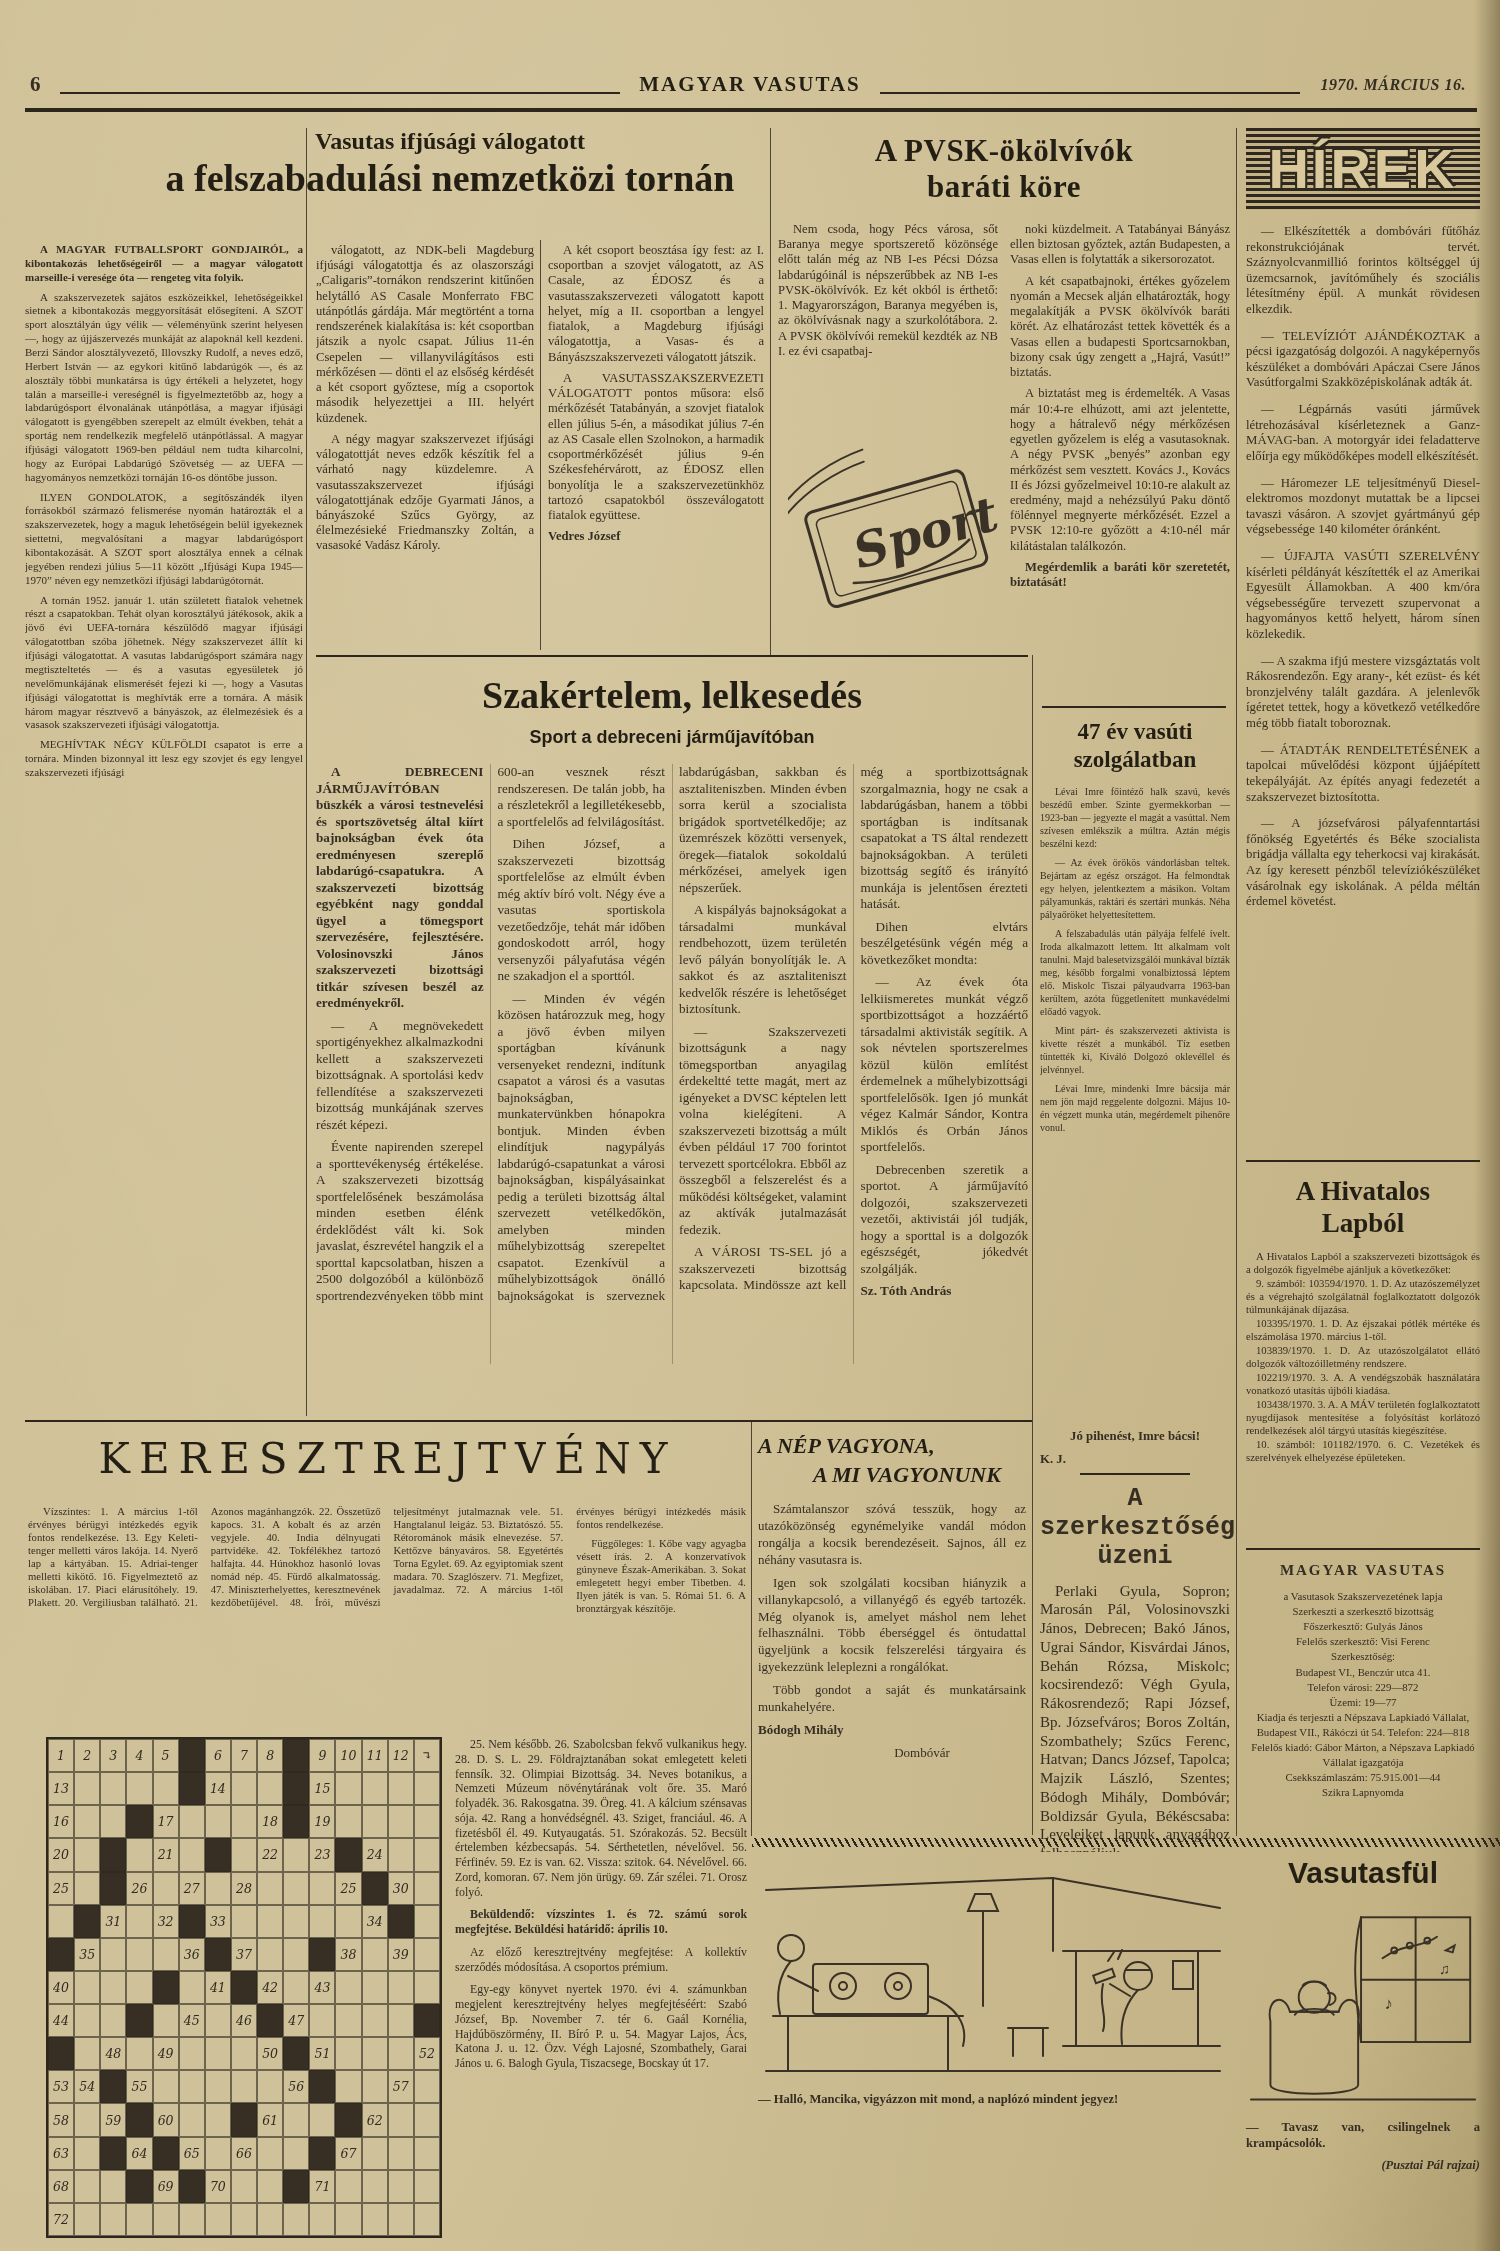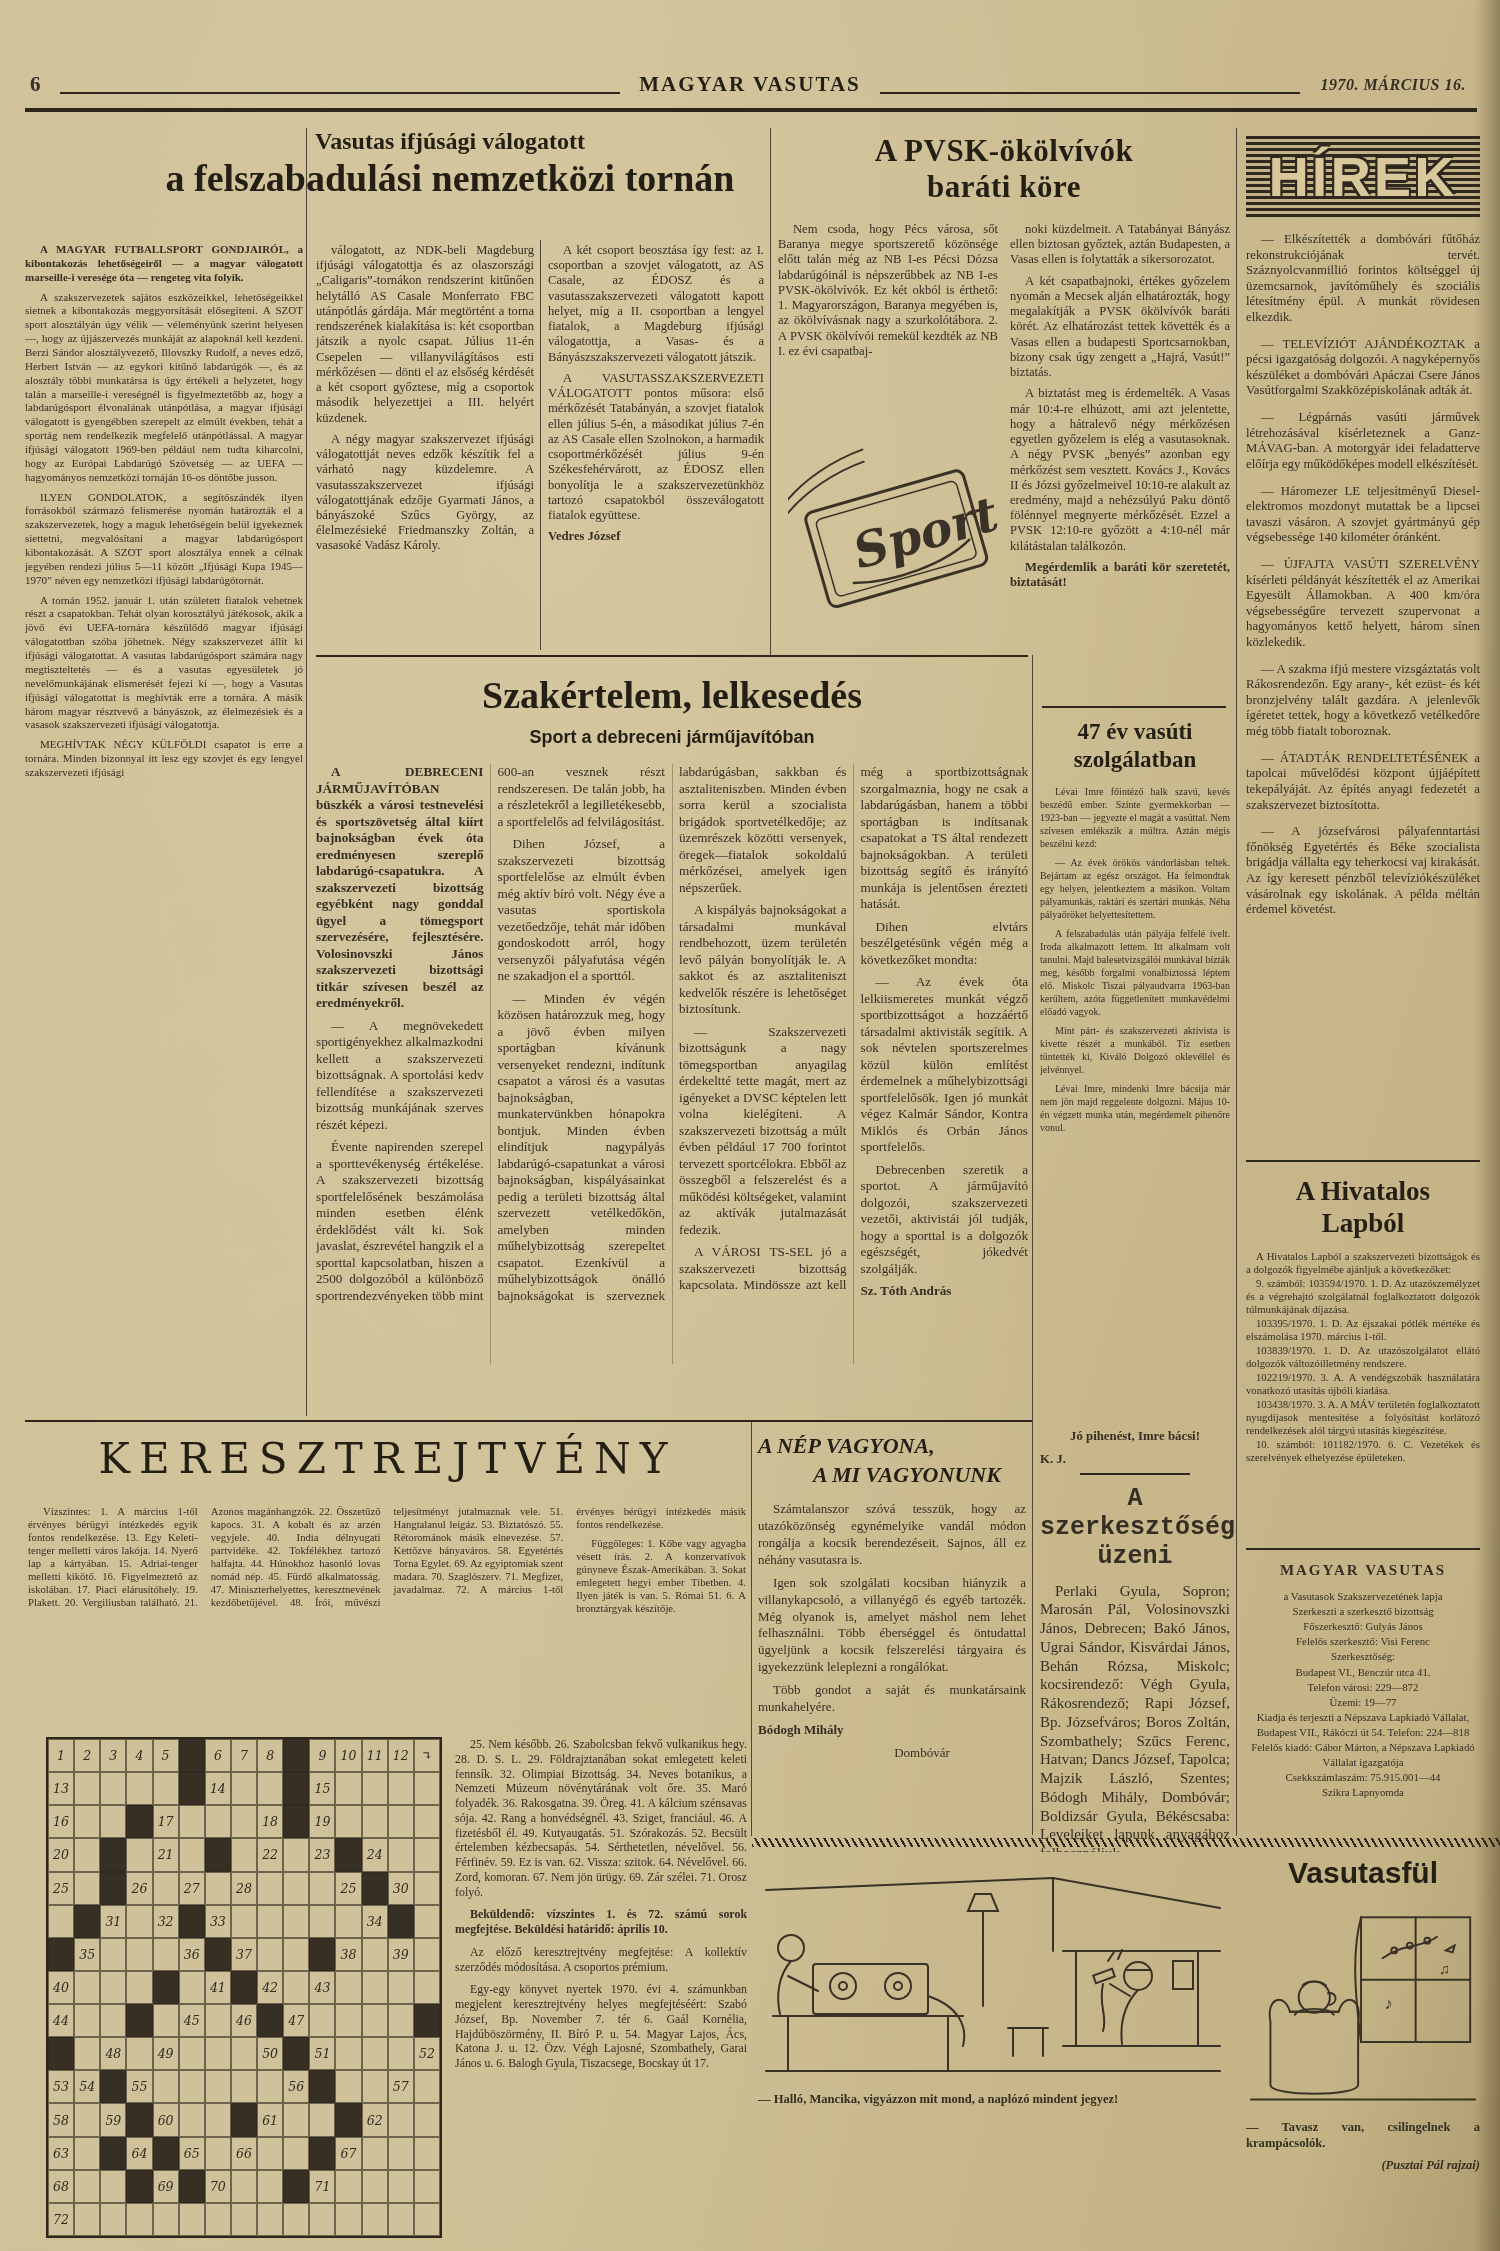--- a/index.html
+++ b/index.html
@@ -34,21 +34,21 @@
   #lead-c2,#lead-c3{font-size:12.6px;line-height:1.21;}
 
   
   #pvsk-h{font-size:31px;line-height:1.15;font-weight:900;letter-spacing:.5px;}
   #pvsk-c1,#pvsk-c2{font-size:12.6px;line-height:1.21;}
 
   
   #hirek-logo{height:82px;line-height:82px;text-align:center;
     font-family:"Liberation Sans",sans-serif;font-weight:900;font-size:56px;letter-spacing:3px;
     color:#d8c89c;background:repeating-linear-gradient(180deg,#2e281e 0 3px,#c2b285 3px 6px);
-    text-shadow:-2px -2px 0 #2e281e,2px -2px 0 #2e281e,-2px 2px 0 #2e281e,2px 2px 0 #2e281e,0 3px 0 #2e281e;margin-top:8px;}
+    text-shadow:-2px -2px 0 #2e281e,2px -2px 0 #2e281e,-2px 2px 0 #2e281e,2px 2px 0 #2e281e,0 3px 0 #2e281e;}
   #hirek-items{margin-top:14px;font-size:12.8px;line-height:1.22;}
   #hirek-items p{margin-bottom:11px;}
 
   
   #szak{border-top:2px solid #2c261c;}
   #szak .h{font-size:38px;margin-top:16px;}
   #szak .sub{font-size:18px;margin-top:10px;}
   #szak-body{margin-top:16px;height:600px;column-count:4;column-gap:14px;
     column-rule:1px solid rgba(60,50,40,.35);font-size:13.2px;line-height:1.25;}
 

